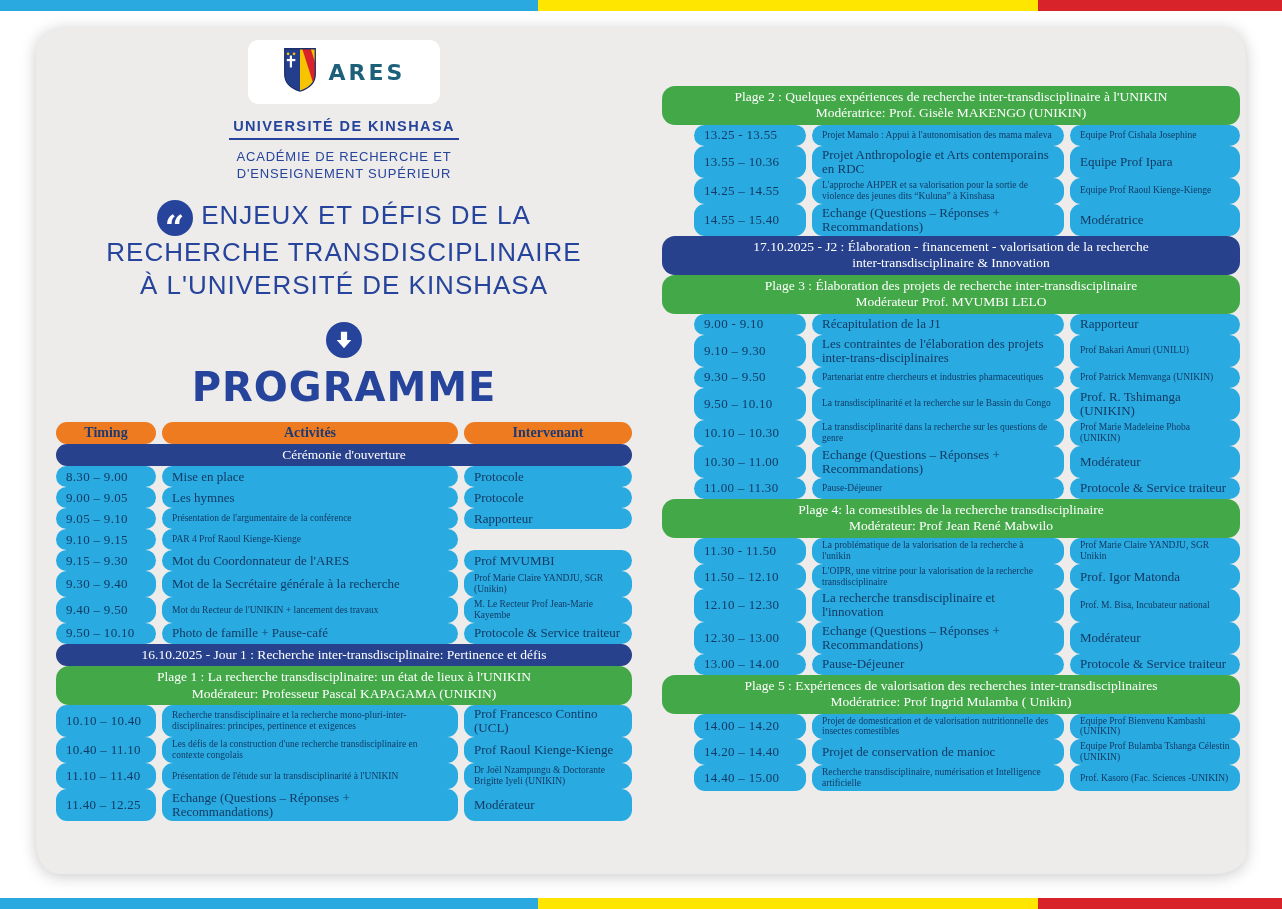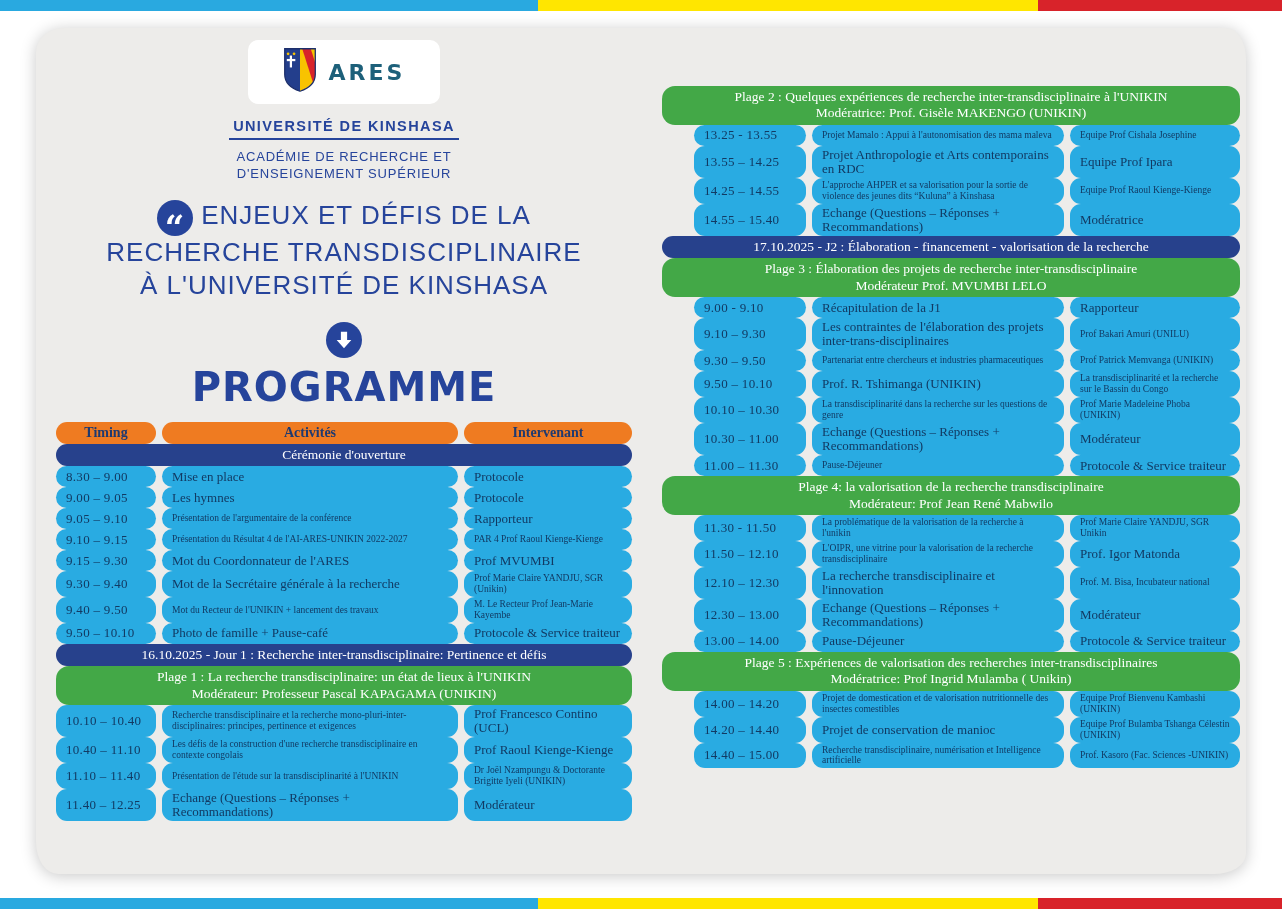--- a/index.html
+++ b/index.html
@@ -156,21 +156,20 @@
           <div class="cell activity-cell">Les hymnes</div>
           <div class="cell speaker-cell">Protocole</div>
         </div>
         <div class="srow grid-l">
           <div class="cell time-cell">9.05 – 9.10</div>
           <div class="cell activity-cell sm">Présentation de l'argumentaire de la conférence</div>
           <div class="cell speaker-cell">Rapporteur</div>
         </div>
         <div class="srow grid-l">
           <div class="cell time-cell">9.10 – 9.15</div>
-          <div class="cell activity-cell sm">Présentation du Résultat 4 de l'AI-ARES-UNIKIN 2022-2027</div>
           <div class="cell speaker-cell sm">PAR 4 Prof Raoul Kienge-Kienge</div>
         </div>
         <div class="srow grid-l">
           <div class="cell time-cell">9.15 – 9.30</div>
           <div class="cell activity-cell">Mot du Coordonnateur de l'ARES</div>
           <div class="cell speaker-cell">Prof MVUMBI</div>
         </div>
         <div class="srow grid-l">
           <div class="cell time-cell">9.30 – 9.40</div>
           <div class="cell activity-cell">Mot de la Secrétaire générale à la recherche</div>
@@ -221,36 +220,37 @@
         <div class="banner green">
           <div>Plage 2 : Quelques expériences de recherche inter-transdisciplinaire à l'UNIKIN</div>
           <div>Modératrice: Prof. Gisèle MAKENGO (UNIKIN)</div>
         </div>
         <div class="srow grid-r">
           <div class="cell time-cell">13.25 - 13.55</div>
           <div class="cell activity-cell sm">Projet Mamalo : Appui à l'autonomisation des mama maleva</div>
           <div class="cell speaker-cell sm">Equipe Prof Cishala Josephine</div>
         </div>
         <div class="srow grid-r">
-          <div class="cell time-cell">13.55 – 14.25</div>
+          <div class="cell time-cell">13.55 – 10.36</div>
           <div class="cell activity-cell">Projet Anthropologie et Arts contemporains en RDC</div>
           <div class="cell speaker-cell">Equipe Prof Ipara</div>
         </div>
         <div class="srow grid-r">
           <div class="cell time-cell">14.25 – 14.55</div>
           <div class="cell activity-cell sm">L'approche AHPER et sa valorisation pour la sortie de violence des jeunes dits “Kuluna” à Kinshasa</div>
           <div class="cell speaker-cell sm">Equipe Prof Raoul Kienge-Kienge</div>
         </div>
         <div class="srow grid-r">
           <div class="cell time-cell">14.55 – 15.40</div>
           <div class="cell activity-cell">Echange (Questions – Réponses + Recommandations)</div>
           <div class="cell speaker-cell">Modératrice</div>
         </div>
         <div class="banner navy">
           <div>17.10.2025 - J2 : Élaboration - financement - valorisation de la recherche</div>
+          <div>inter-transdisciplinaire &amp; Innovation</div>
         </div>
         <div class="banner green">
           <div>Plage 3 : Élaboration des projets de recherche inter-transdisciplinaire</div>
           <div>Modérateur Prof. MVUMBI LELO</div>
         </div>
         <div class="srow grid-r">
           <div class="cell time-cell">9.00 - 9.10</div>
           <div class="cell activity-cell">Récapitulation de la J1</div>
           <div class="cell speaker-cell">Rapporteur</div>
         </div>
@@ -259,40 +259,40 @@
           <div class="cell activity-cell">Les contraintes de l'élaboration des projets inter-trans-disciplinaires</div>
           <div class="cell speaker-cell sm">Prof Bakari Amuri (UNILU)</div>
         </div>
         <div class="srow grid-r">
           <div class="cell time-cell">9.30 – 9.50</div>
           <div class="cell activity-cell sm">Partenariat entre chercheurs et industries pharmaceutiques</div>
           <div class="cell speaker-cell sm">Prof Patrick Memvanga (UNIKIN)</div>
         </div>
         <div class="srow grid-r">
           <div class="cell time-cell">9.50 – 10.10</div>
+          <div class="cell activity-cell sm">La transdisciplinarité et la recherche sur le Bassin du Congo</div>
           <div class="cell speaker-cell">Prof. R. Tshimanga (UNIKIN)</div>
-          <div class="cell activity-cell sm">La transdisciplinarité et la recherche sur le Bassin du Congo</div>
         </div>
         <div class="srow grid-r">
           <div class="cell time-cell">10.10 – 10.30</div>
           <div class="cell activity-cell sm">La transdisciplinarité dans la recherche sur les questions de genre</div>
           <div class="cell speaker-cell sm">Prof Marie Madeleine Phoba (UNIKIN)</div>
         </div>
         <div class="srow grid-r">
           <div class="cell time-cell">10.30 – 11.00</div>
           <div class="cell activity-cell">Echange (Questions – Réponses + Recommandations)</div>
           <div class="cell speaker-cell">Modérateur</div>
         </div>
         <div class="srow grid-r">
           <div class="cell time-cell">11.00 – 11.30</div>
           <div class="cell activity-cell sm">Pause-Déjeuner</div>
           <div class="cell speaker-cell">Protocole &amp; Service traiteur</div>
         </div>
         <div class="banner green">
-          <div>Plage 4: la valorisation de la recherche transdisciplinaire</div>
+          <div>Plage 4: la comestibles de la recherche transdisciplinaire</div>
           <div>Modérateur: Prof Jean René Mabwilo</div>
         </div>
         <div class="srow grid-r">
           <div class="cell time-cell">11.30 - 11.50</div>
           <div class="cell activity-cell sm">La problématique de la valorisation de la recherche à l'unikin</div>
           <div class="cell speaker-cell sm">Prof Marie Claire YANDJU, SGR Unikin</div>
         </div>
         <div class="srow grid-r">
           <div class="cell time-cell">11.50 – 12.10</div>
           <div class="cell activity-cell sm">L'OIPR, une vitrine pour la valorisation de la recherche transdisciplinaire</div>

